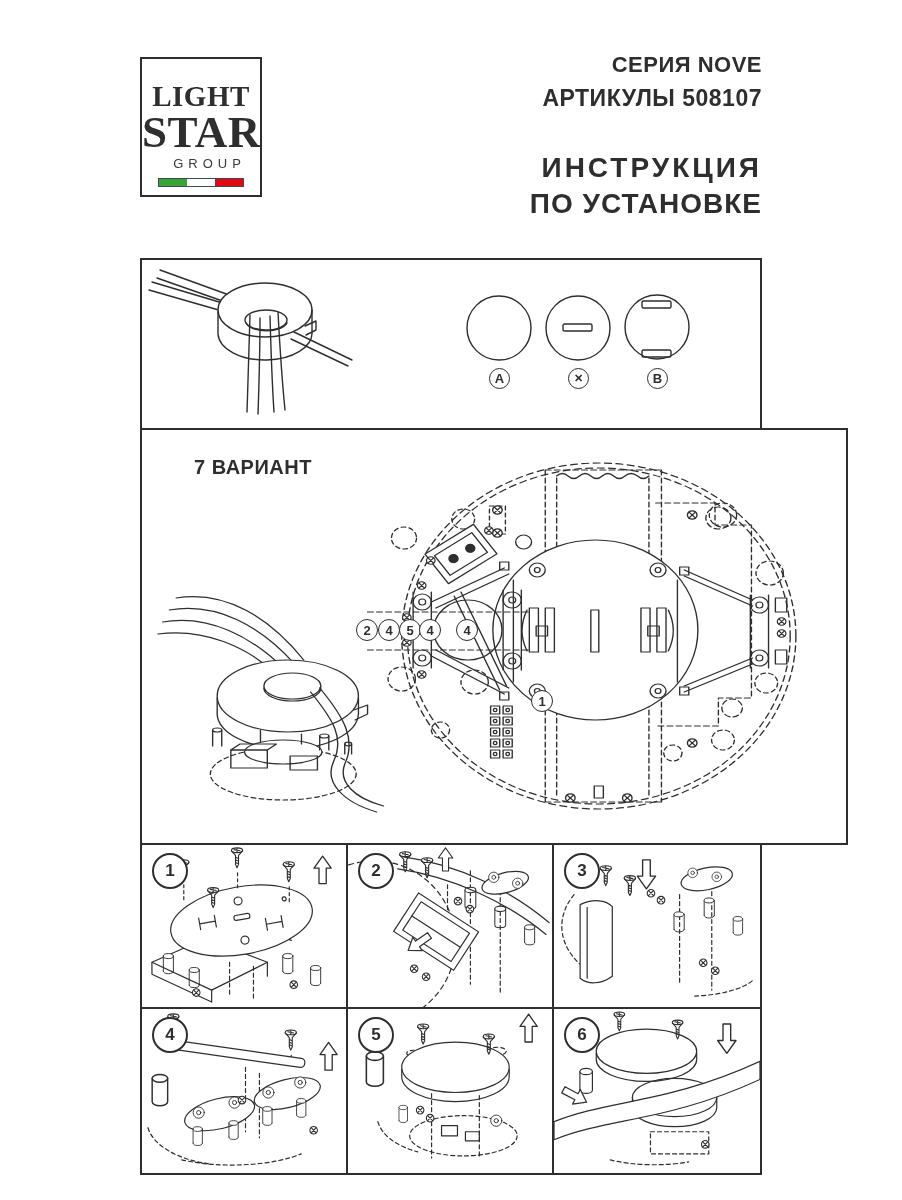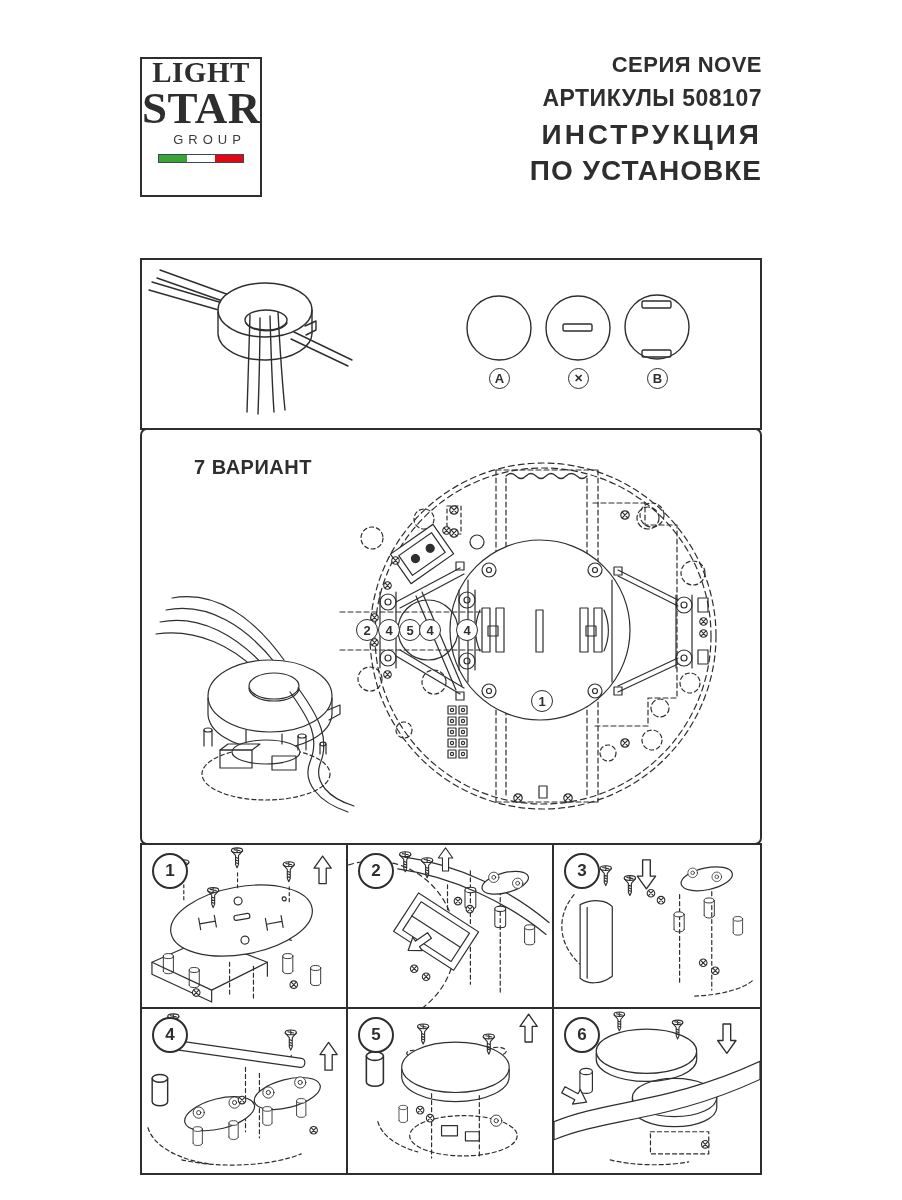--- a/index.html
+++ b/index.html
@@ -1,33 +1,33 @@
 <!DOCTYPE html>
 <html><head>
 <meta charset="utf-8">
 <style>
   html,body{margin:0;padding:0;background:#fff;}
   body{width:902px;height:1200px;position:relative;font-family:"Liberation Sans",sans-serif;color:#2e2e2e;}
   .sheet{position:absolute;inset:0;background:#fff;}
   
   .logo-box{position:absolute;left:140px;top:57px;width:122px;height:140px;border:2px solid #2e2e2e;background:#fff;box-sizing:border-box;text-align:center;}
-  .logo-light{font-family:"Liberation Serif",serif;font-weight:bold;font-size:29px;line-height:0.95;letter-spacing:0.5px;}
+  .logo-light{margin-top:24px;font-family:"Liberation Serif",serif;font-weight:bold;font-size:29px;line-height:0.95;letter-spacing:0.5px;}
   .logo-star{font-family:"Liberation Serif",serif;font-weight:bold;font-size:45px;line-height:0.95;letter-spacing:0.5px;}
   .logo-group{font-size:13px;letter-spacing:5px;margin-top:3px;padding-left:17px;color:#3a3a3a;}
   .logo-flag{display:flex;width:86px;height:9px;margin:7px auto 0;border:1px solid #3a4a5a;box-sizing:border-box;}
   .logo-flag span{flex:1;}
   .header-text{position:absolute;right:140px;top:52px;text-align:right;font-weight:bold;}
   .h-series{font-size:22px;letter-spacing:0.5px;}
   .h-article{font-size:23px;margin-top:7px;letter-spacing:0.5px;}
-  .h-title1{font-size:28px;margin-top:7px;letter-spacing:3px;}
+  .h-title1{font-size:28px;margin-top:40px;letter-spacing:3px;}
   .h-title2{font-size:28px;margin-top:4px;letter-spacing:1px;}
   
   .panel{position:absolute;border:2px solid #2e2e2e;background:#fff;box-sizing:border-box;}
   .panel-legend{left:140px;top:258px;width:622px;height:172px;}
-  .panel-variant{left:140px;top:428px;width:622px;height:417px;border-radius:7px;}
+  .panel-variant{left:140px;top:428px;width:708px;height:417px;}
   .grid{position:absolute;left:140px;top:843px;width:622px;height:332px;border:2px solid #2e2e2e;box-sizing:border-box;display:grid;grid-template-columns:1fr 1fr 1fr;grid-template-rows:1fr 1fr;background:#fff;}
   .cell{position:relative;border-right:2px solid #2e2e2e;border-bottom:2px solid #2e2e2e;overflow:hidden;}
   .cell:nth-child(3n){border-right:none;}
   .cell:nth-child(n+4){border-bottom:none;}
   .cell svg,.panel svg{position:absolute;inset:0;width:100%;height:100%;}
   
   .badge{position:absolute;width:32px;height:32px;border:2px solid #2e2e2e;border-radius:50%;background:#fff;display:flex;align-items:center;justify-content:center;font-weight:bold;font-size:17px;z-index:3;}
   .callout{position:absolute;width:22px;height:22px;border:1.6px solid #2e2e2e;border-radius:50%;background:#fff;display:flex;align-items:center;justify-content:center;font-weight:bold;font-size:13px;z-index:3;box-sizing:border-box;}
   .ring-label{position:absolute;width:21px;height:21px;border:1.5px solid #2e2e2e;border-radius:50%;background:#fff;display:flex;align-items:center;justify-content:center;font-weight:bold;font-size:13px;box-sizing:border-box;}
   .variant-title{position:absolute;left:52px;top:26px;font-weight:bold;font-size:20px;letter-spacing:0.5px;}

